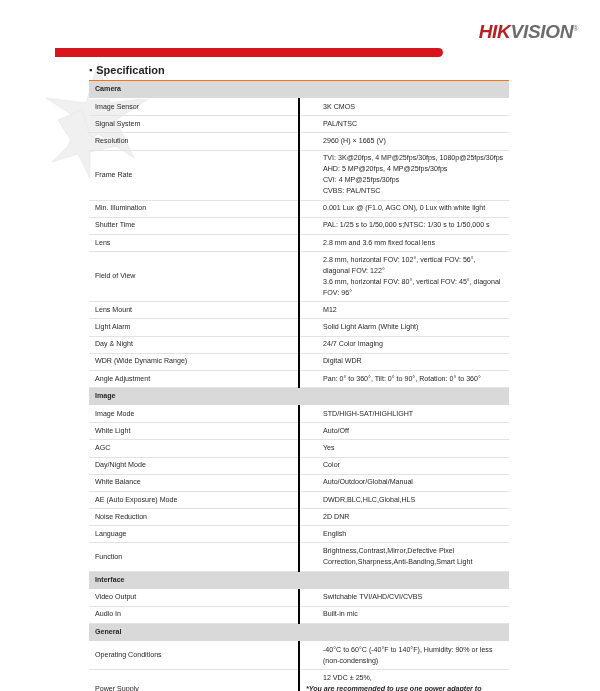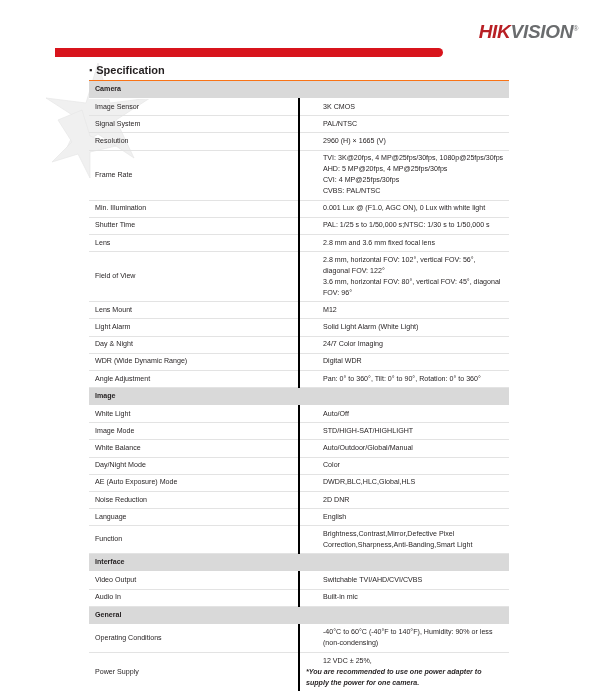--- a/index.html
+++ b/index.html
@@ -220,41 +220,47 @@
       <tr>
         <td class="label">Angle Adjustment</td>
         <td class="value">
           <span class="ln">Pan: 0° to 360°, Tilt: 0° to 90°, Rotation: 0° to 360°</span>
         </td>
       </tr>
       <tr class="section">
         <td colspan="2">Image</td>
       </tr>
       <tr>
+        <td class="label">Image Mode</td>
+        <td class="value">
+          <span class="ln">STD/HIGH-SAT/HIGHLIGHT</span>
+        </td>
+      </tr>
+      <tr>
         <td class="label">White Light</td>
         <td class="value">
           <span class="ln">Auto/Off</span>
         </td>
       </tr>
       <tr>
-        <td class="label">Image Mode</td>
-        <td class="value">
-          <span class="ln">STD/HIGH-SAT/HIGHLIGHT</span>
+        <td class="label">AGC</td>
+        <td class="value">
+          <span class="ln">Yes</span>
+        </td>
+      </tr>
+      <tr>
+        <td class="label">Day/Night Mode</td>
+        <td class="value">
+          <span class="ln">Color</span>
         </td>
       </tr>
       <tr>
         <td class="label">White Balance</td>
         <td class="value">
           <span class="ln">Auto/Outdoor/Global/Manual</span>
-        </td>
-      </tr>
-      <tr>
-        <td class="label">Day/Night Mode</td>
-        <td class="value">
-          <span class="ln">Color</span>
         </td>
       </tr>
       <tr>
         <td class="label">AE (Auto Exposure) Mode</td>
         <td class="value">
           <span class="ln">DWDR,BLC,HLC,Global,HLS</span>
         </td>
       </tr>
       <tr>
         <td class="label">Noise Reduction</td>

